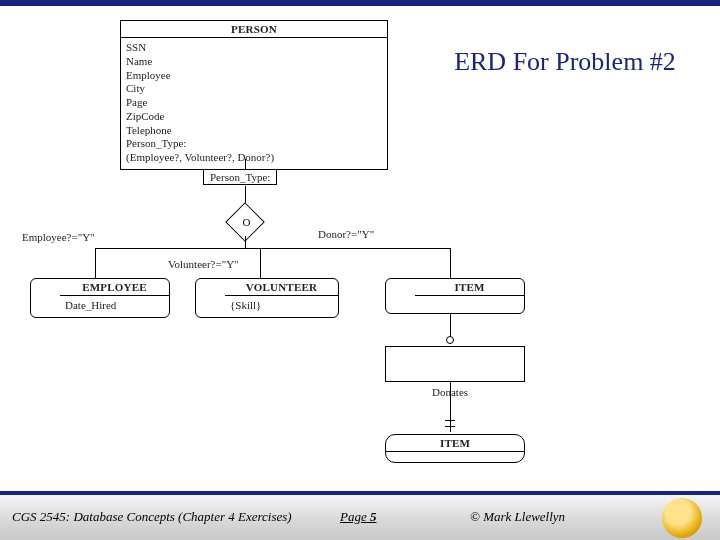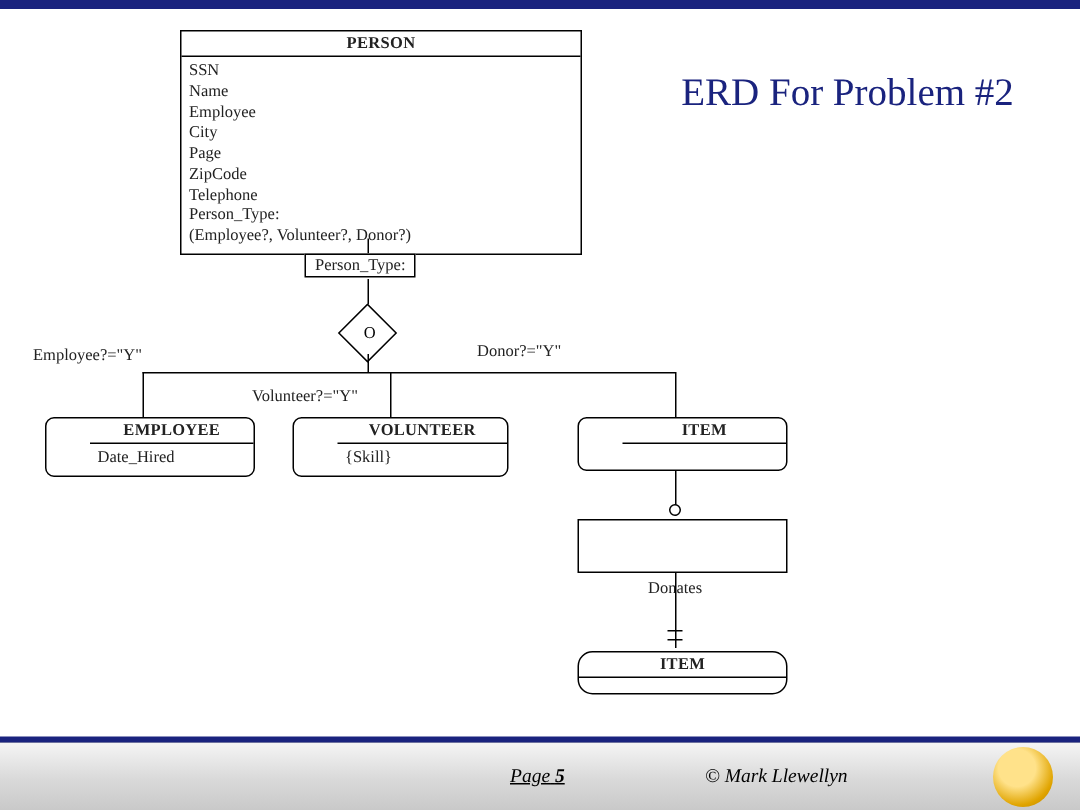--- a/index.html
+++ b/index.html
@@ -202,20 +202,21 @@
   <div class="vline" style="left:450px; top:376px; height:50px;"></div>
   <div class="tick" style="left:445px; top:414px;"></div>
   <div class="tick" style="left:445px; top:420px;"></div>
 
   <div class="entity" style="left:385px; top:428px; width:140px; height:29px;border-radius:10px;">
     <div class="hdr">ITEM</div>
     <div class="body" style="min-height:14px;"></div>
   </div>
 
   <div class="footer-bar">
+    <div class="footer-text footer-course">CGS 2545: Database Concepts  (Chapter 4 Exercises)</div>
     <div class="footer-text footer-page">
       <span>Page</span>
       <b>5</b>
     </div>
     <div class="footer-text footer-copy">© Mark Llewellyn</div>
     <div class="ucf-logo"></div>
   </div>
 
 </div>
 

